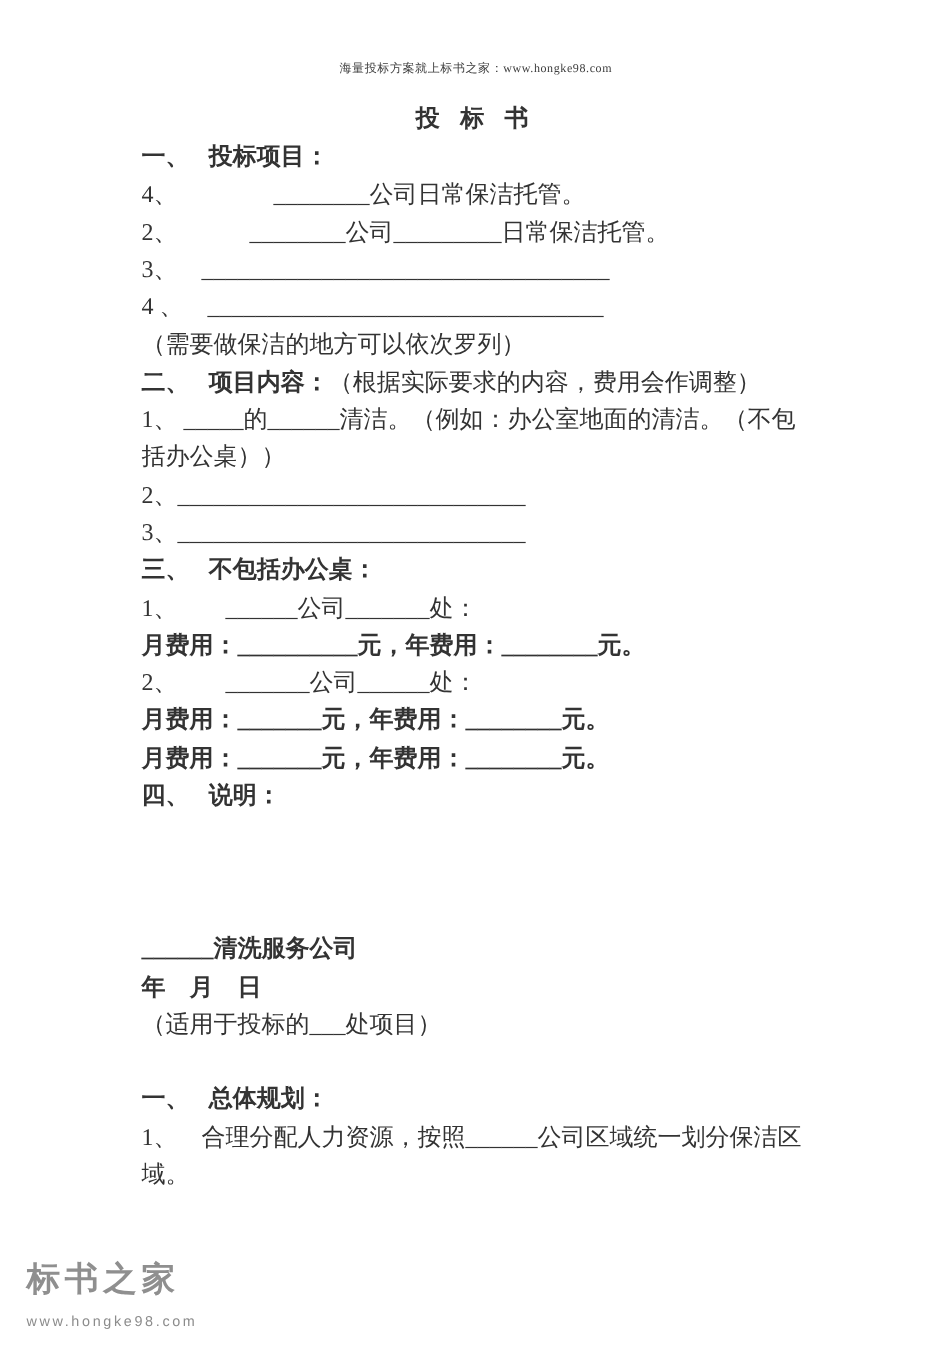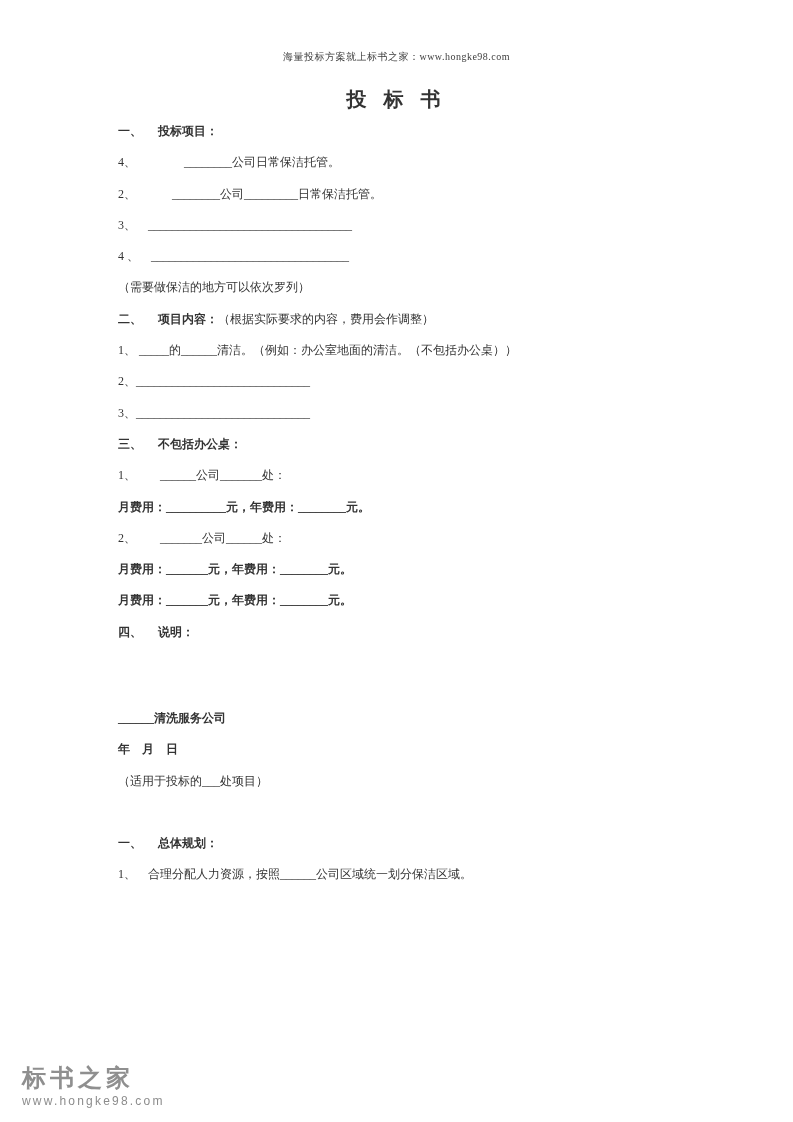--- a/index.html
+++ b/index.html
@@ -14,50 +14,50 @@
   .page{position:absolute;inset:0;background:#fff;}
   .site-note{
     position:absolute;top:50px;left:0;right:0;
     text-align:center;
     font-size:10px;color:#3d3d3d;
     letter-spacing:0.5px;
   }
   .content{position:absolute;top:82px;left:118px;right:118px;}
   .line{
     margin:0;
-    font-size:12px;
+    font-size:20px;
     line-height:31.3px;
     white-space:pre-wrap;
     color:#333;
   }
   .title{
     text-align:center;
     font-size:20px;
     font-weight:bold;
     line-height:34px;
     letter-spacing:6px;
   }
   .b{font-weight:bold;}
   .sec-num{margin-right:16px;font-weight:bold;}
-  .gap-sig{margin-top:55px;}
+  .gap-sig{margin-top:97px;}
   .gap-plan-title{margin-top:28px;}
   .gap-plan-sec{margin-top:31px;}
   .logo{
     position:absolute;left:22px;bottom:14px;
     font-family:"Liberation Sans","DejaVu Sans",sans-serif;
     color:#8f8f8f;
   }
   .logo-brand{
-    font-size:24px;font-weight:bold;
+    font-size:28px;font-weight:bold;
     letter-spacing:4px;line-height:1.15;
     color:#8f8f8f;
   }
   .logo-url{
     font-size:12px;letter-spacing:2.2px;
-    color:#8c8c8c;margin-top:2px;
+    color:#8c8c8c;margin-top:12px;
   }
 </style>
 </head>
 <body>
 
 <div class="page">
 
   <div class="site-note">海量投标方案就上标书之家：www.hongke98.com</div>
 
   <div class="content">

